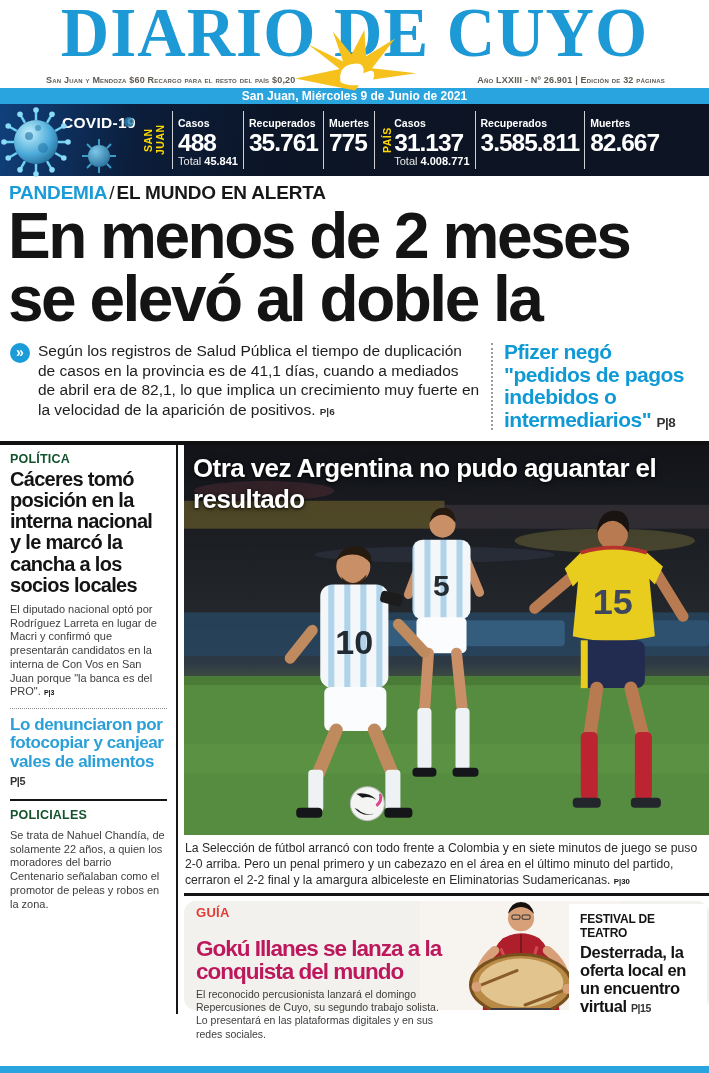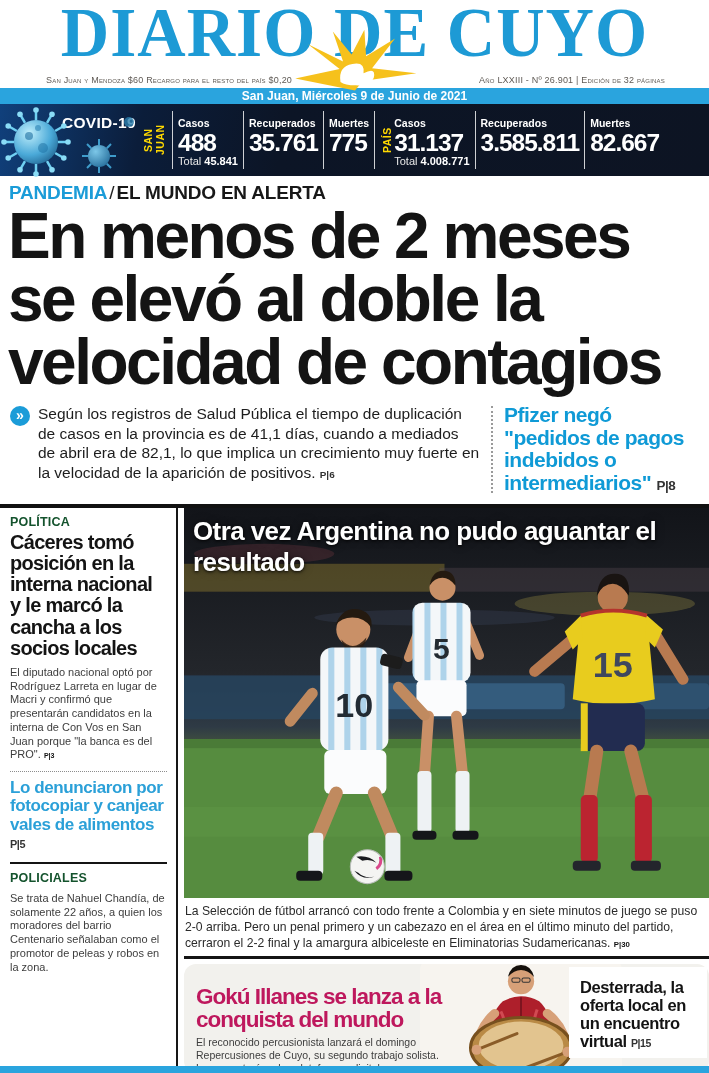--- a/index.html
+++ b/index.html
@@ -14,21 +14,21 @@
   .masthead h1 {
     position:relative; z-index:1; text-align:center;
     font-family:"Liberation Serif", serif; font-weight:bold;
     font-size:67px; line-height:0.94; letter-spacing:1px; color:#1d9ad5;
     transform:scaleY(1.04); transform-origin:top;
   }
   .sun { position:absolute; z-index:2; left:calc(50% - 66px); top:29px; width:132px; height:64px; }
   .price-line {
     position:absolute; bottom:3px; left:0; right:0;
     display:flex; justify-content:space-between; padding:0 44px 0 46px;
-    font-size:9px; font-weight:normal; color:#5f5a55; letter-spacing:0.2px;
+    font-size:9px; font-weight:bold; color:#5f5a55; letter-spacing:0.2px;
     font-variant-caps:small-caps;
   }
   .date-bar {
     height:16px; background:#2aa4de; color:#fff; font-weight:bold;
     font-size:12px; line-height:16px; text-align:center;
   }
   
   .covid {
     position:relative; height:72px; display:flex; align-items:stretch;
     background:linear-gradient(100deg,#10407c 0%,#0b1d3a 20%,#0c1526 40%,#0d1423 100%);
@@ -226,21 +226,20 @@
     </div>
   </div>
 
   <div class="kicker-row">
     <span class="blue">PANDEMIA</span><span class="sep">/</span><span>EL MUNDO EN ALERTA</span>
   </div>
 
   <h2 class="main-headline">
     <span>En menos de 2 meses</span>
     <span>se elevó al doble la</span>
-    <span>velocidad de contagios</span>
   </h2>
 
   <div class="deck-row">
     <div class="deck-left">
       <div class="deck-bullet">»</div>
       <div class="deck-text"><span>Según los registros de Salud Pública el tiempo de duplicación de casos en la provincia es de 41,1 días, cuando a mediados de abril era de 82,1, lo que implica un crecimiento muy fuerte en la velocidad de la aparición de positivos.</span> <span class="pref">P|6</span></div>
     </div>
     <div class="deck-divider"></div>
     <div class="side-head"><span>Pfizer negó "pedidos de pagos indebidos o intermediarios"</span> <span class="pref">P|8</span></div>
   </div>
@@ -379,24 +378,26 @@
           <ellipse cx="100" cy="86" rx="50" ry="30" fill="#b98a45"></ellipse>
           <ellipse cx="100" cy="84" rx="42" ry="24" fill="#e2c48f"></ellipse>
           <ellipse cx="100" cy="86" rx="50" ry="30" fill="none" stroke="#77501e" stroke-width="3"></ellipse>
           <line x1="146" y1="90" x2="104" y2="106" stroke="#8a5c28" stroke-width="3" stroke-linecap="round"></line>
           <line x1="56" y1="88" x2="96" y2="72" stroke="#8a5c28" stroke-width="3" stroke-linecap="round"></line>
           <circle cx="56" cy="88" r="5" fill="#d7a078"></circle>
           <circle cx="146" cy="90" r="5" fill="#d7a078"></circle>
           <rect x="70" y="109" width="60" height="5" fill="#3c3c44"></rect>
         </svg>
         <div class="guia-text">
+          <div class="guia-kicker">GUÍA</div>
           <div class="guia-head">Gokú Illanes se lanza a la conquista del mundo</div>
           <div class="guia-body"><span>El reconocido percusionista lanzará el domingo Repercusiones de Cuyo, su segundo trabajo solista. Lo presentará en las plataformas digitales y en sus redes sociales.</span> </div>
         </div>
         <div class="festival">
+          <div class="festival-kicker">FESTIVAL DE TEATRO</div>
           <div class="festival-head"><span>Desterrada, la oferta local en un encuentro virtual</span> <span class="pref">P|15</span></div>
         </div>
       </div>
 
     </div>
   </div>
 
   <div class="bottom-strip"></div>
 </div>
 

